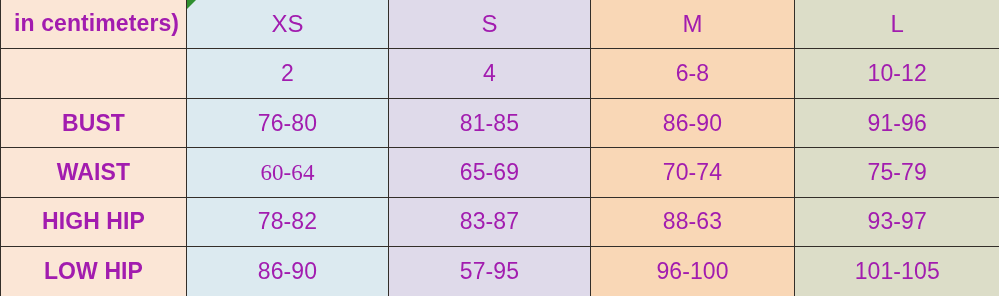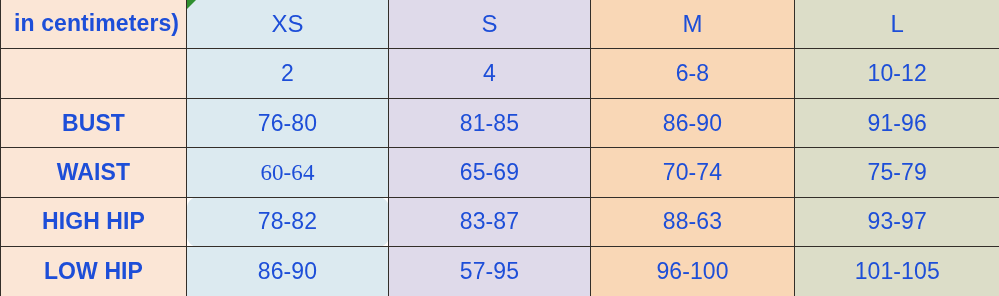--- a/index.html
+++ b/index.html
@@ -35,21 +35,21 @@
   table.size-chart col.col-s     { width: 202px; }
   table.size-chart col.col-m     { width: 204px; }
   table.size-chart col.col-l     { width: 205px; }
 
   table.size-chart td {
     border: 1.5px solid #332e29;
     padding: 0 13px;
     text-align: center;
     vertical-align: middle;
     font-size: 23px;
-    color: #1d4ed8;
+    color: #a21caf;
     white-space: nowrap;
     overflow: hidden;
     box-sizing: border-box;
     letter-spacing: 0.1px;
   }
 
   
   tr.row-header      td { height: 48px; }
   tr.row-numeric     td { height: 50px; }
   tr.row-data        td { height: 49px; }
@@ -151,21 +151,21 @@
       <tr class="row-data">
         <td class="cell-label" style="background: rgb(251, 230, 214);">WAIST</td>
         <td class="col-xs measure-value" style="background: rgb(220, 234, 240); font-family: Liberation Serif, serif;">60-64</td>
         <td class="col-s measure-value" style="background: rgb(223, 218, 234);">65-69</td>
         <td class="col-m measure-value" style="background: rgb(249, 215, 182);">70-74</td>
         <td class="col-l measure-value" style="background: rgb(220, 221, 200);">75-79</td>
       </tr>
 
       <tr class="row-data">
         <td class="cell-label" style="background: rgb(251, 230, 214);">HIGH HIP</td>
-        <td class="col-xs measure-value" style="background: rgb(220, 234, 240); border-radius: 11px;">78-82</td>
+        <td class="col-xs measure-value" style="background: rgb(220, 234, 240);">78-82</td>
         <td class="col-s measure-value" style="background: rgb(223, 218, 234);">83-87</td>
         <td class="col-m measure-value" style="background: rgb(249, 215, 182);">88-63</td>
         <td class="col-l measure-value" style="background: rgb(220, 221, 200);">93-97</td>
       </tr>
 
       <tr class="row-data">
         <td class="cell-label" style="background: rgb(251, 230, 214);">LOW HIP</td>
         <td class="col-xs measure-value" style="background: rgb(220, 234, 240);">86-90</td>
         <td class="col-s measure-value" style="background: rgb(223, 218, 234);">57-95</td>
         <td class="col-m measure-value" style="background: rgb(249, 215, 182);">96-100</td>

